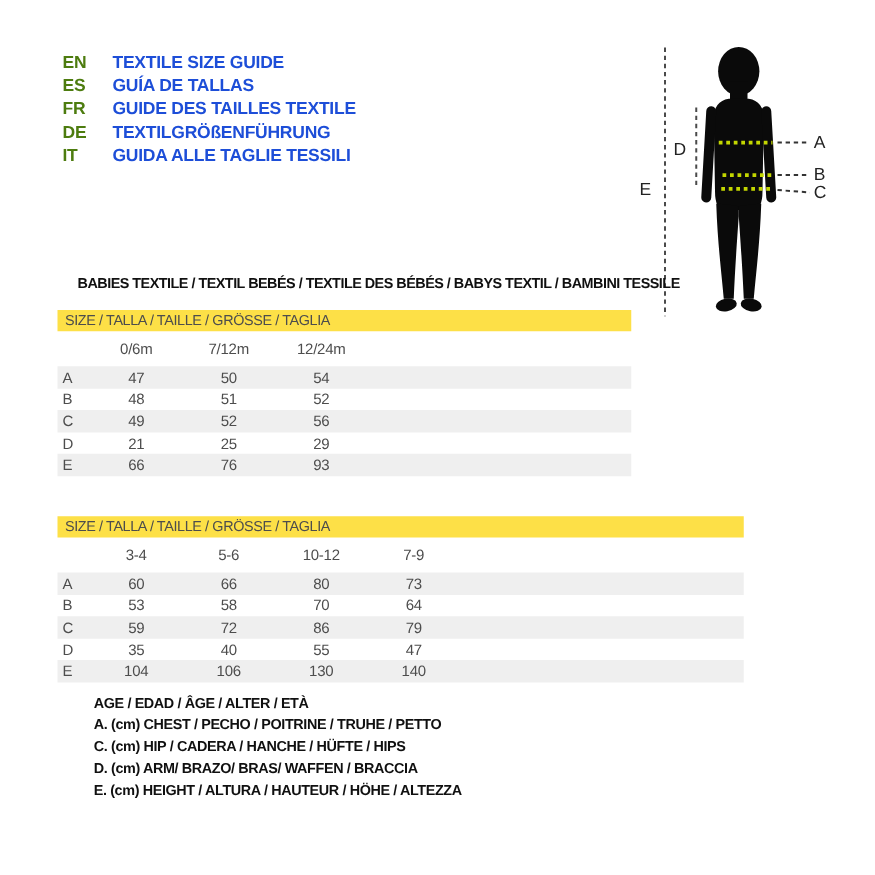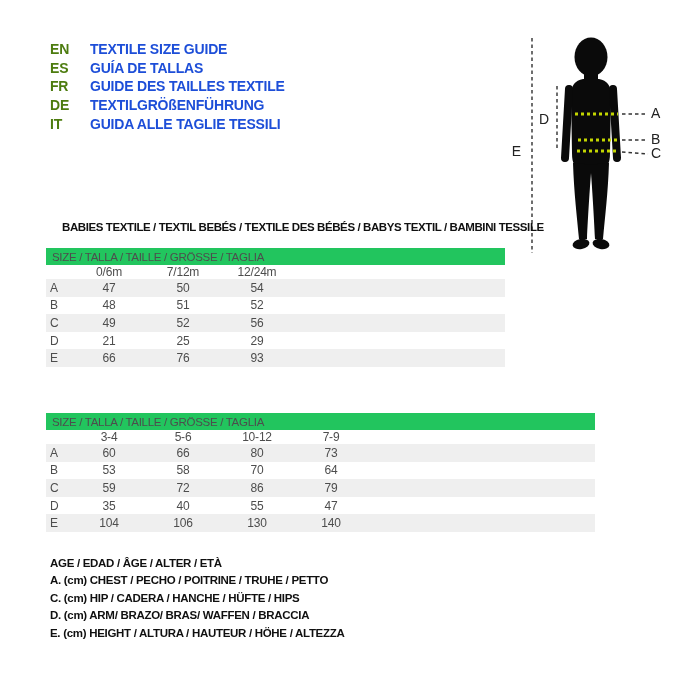--- a/index.html
+++ b/index.html
@@ -16,31 +16,31 @@
   .figure-svg{position:absolute;left:495px;top:25px;}
   .figure-svg text{font-family:"Liberation Sans",sans-serif;font-size:14px;fill:#222;}
   
   .section-title{position:absolute;left:50px;font-weight:700;font-size:11.5px;letter-spacing:-0.4px;color:#101010;white-space:nowrap;padding-left:12px;}
   .title-babies{top:221px;}
   .title-children{top:393px;}
   
   .size-table{position:absolute;left:46px;}
   .table-babies{top:248px;width:459px;}
   .table-children{top:413px;width:549px;}
-  .thead{background:#22c55e;height:17px;display:flex;align-items:center;
+  .thead{background:#fde047;height:17px;display:flex;align-items:center;
          font-size:11.5px;letter-spacing:-0.3px;color:#4d4d4d;padding-left:6px;white-space:nowrap;}
   .trow{display:flex;height:17.6px;align-items:center;font-size:12px;letter-spacing:-0.2px;color:#4d4d4d;}
-  .trow.sizes{height:14px;}
+  .trow.sizes{height:28px;}
   .trow.alt{background:#efefef;}
   .tlabel{width:22px;padding-left:4px;}
   .tcell{width:74px;text-align:center;}
   
   .legend{position:absolute;left:50px;top:554px;}
   .legend-line{height:17.5px;display:flex;align-items:center;font-size:11.5px;
-               font-weight:700;letter-spacing:-0.3px;color:#101010;white-space:nowrap;}
+               font-weight:700;letter-spacing:-0.3px;color:#101010;white-space:nowrap;margin-left:25px;}
 </style>
 </head>
 <body>
 
 <div class="canvas">
 
   <div class="lang-block">
     <div class="lang-row">
       <span class="lang-code">EN</span>
       <span class="lang-title">TEXTILE SIZE GUIDE</span>

